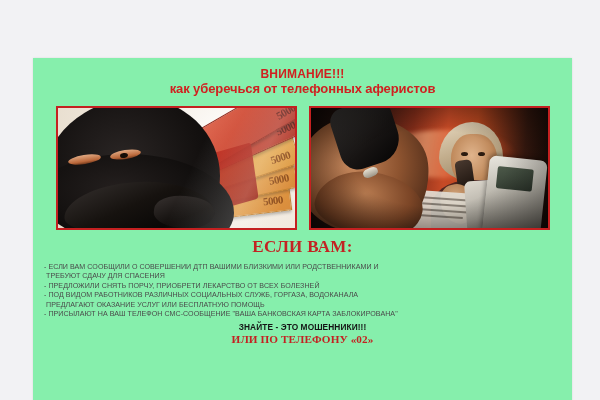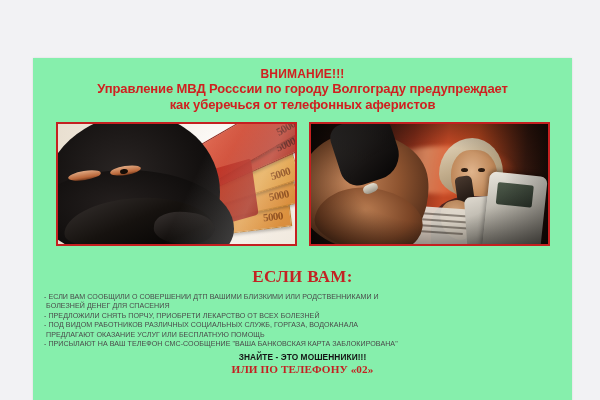--- a/index.html
+++ b/index.html
@@ -354,21 +354,21 @@
     background: radial-gradient(ellipse at 50% 50%, rgba(0,0,0,0) 45%, rgba(0,0,0,0.55) 100%);
   }
 
   
   .section-title {
     text-align: center;
     color: #c32222;
     font-family: "Liberation Serif", serif;
     font-weight: bold;
     font-size: 17px;
-    margin-top: 21px;
+    margin-top: 7px;
     letter-spacing: 0.3px;
   }
 
   
   .bullets {
     margin-top: 6px;
     padding: 0 9px 0 11px;
     color: #4a4a4a;
     font-size: 7.1px;
     line-height: 9.4px;
@@ -396,21 +396,20 @@
     letter-spacing: 0.1px;
   }
 </style>
 </head>
 <body>
 
 <div class="page">
 
   <div class="header">
     <div class="hdr-line1">ВНИМАНИЕ!!!</div>
-    <div class="hdr-line2">Управление МВД Росссии по городу Волгограду предупреждает</div>
     <div class="hdr-line3">как уберечься от телефонных аферистов</div>
   </div>
 
   <div class="photos">
 
     <div class="photo-frame ph-left">
       <div class="backdrop"></div>
 
       <div class="note n1">
         <span class="denom">5000</span>
@@ -468,21 +467,21 @@
       <div class="ring"></div>
 
       <div class="vignette"></div>
     </div>
   </div>
 
   <div class="section-title">ЕСЛИ ВАМ:</div>
 
   <div class="bullets">
     <div class="item">- ЕСЛИ ВАМ СООБЩИЛИ О СОВЕРШЕНИИ ДТП ВАШИМИ БЛИЗКИМИ ИЛИ РОДСТВЕННИКАМИ И
- БОЛЕЗНЕЙ ДЕНЕГ ДЛЯ СПАСЕНИЯ</div>
+ ТРЕБУЮТ СДАЧУ ДЛЯ СПАСЕНИЯ</div>
     <div class="item">- ПРЕДЛОЖИЛИ СНЯТЬ ПОРЧУ, ПРИОБРЕТИ ЛЕКАРСТВО ОТ ВСЕХ БОЛЕЗНЕЙ</div>
     <div class="item">- ПОД ВИДОМ РАБОТНИКОВ РАЗЛИЧНЫХ СОЦИАЛЬНЫХ СЛУЖБ, ГОРГАЗА, ВОДОКАНАЛА
  ПРЕДЛАГАЮТ ОКАЗАНИЕ УСЛУГ ИЛИ БЕСПЛАТНУЮ ПОМОЩЬ</div>
     <div class="item">- ПРИСЫЛАЮТ НА ВАШ ТЕЛЕФОН СМС-СООБЩЕНИЕ "ВАША БАНКОВСКАЯ КАРТА ЗАБЛОКИРОВАНА"</div>
   </div>
 
   <div class="footer">
     <div class="f-warn">ЗНАЙТЕ - ЭТО МОШЕННИКИ!!!</div>
     <div class="f-red">ИЛИ ПО ТЕЛЕФОНУ «02»</div>
   </div>

